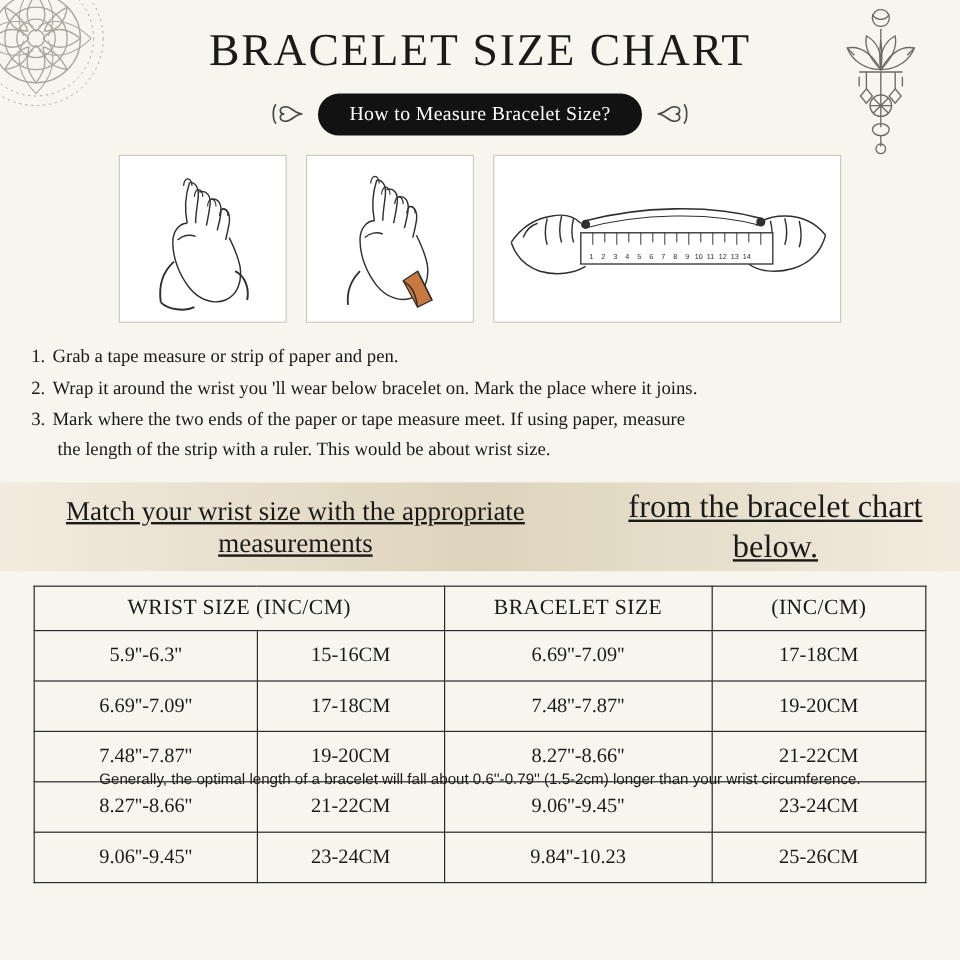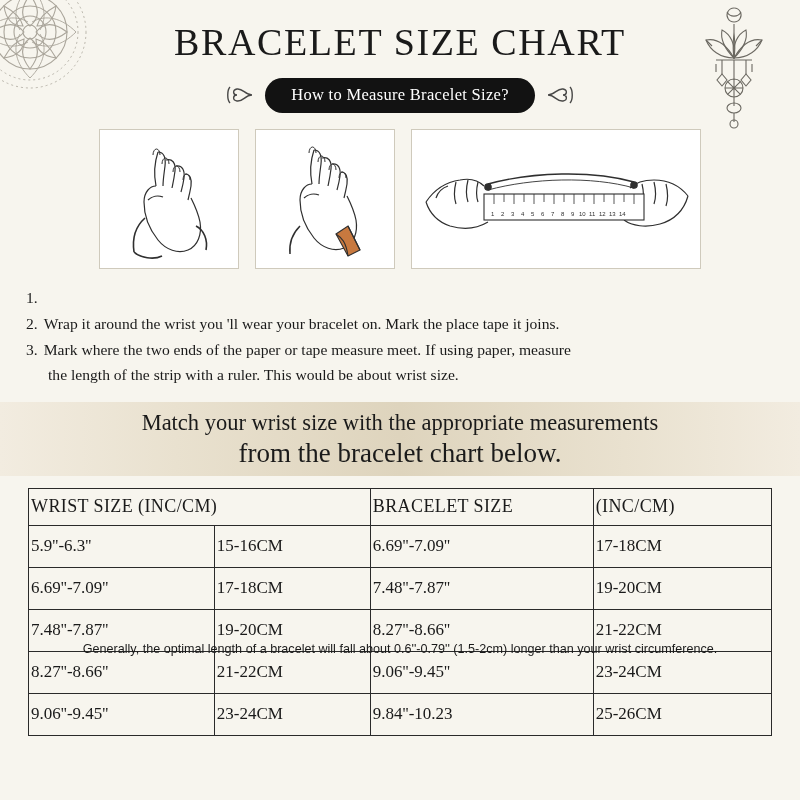--- a/index.html
+++ b/index.html
@@ -110,41 +110,41 @@
   .step .num { flex: 0 0 auto; }
   .step .txt { white-space: normal; }
   .step-cont { padding-left: 22px; white-space: normal; }
 
   
   .banner {
     margin-top: 14px;
     height: 74px;
     background: linear-gradient(90deg, #f2ece0 0%, #e9e1cf 22%, #ded4bd 50%, #e9e1cf 78%, #f2ece0 100%);
     display: flex;
-    flex-direction: column;
     align-items: center;
-    justify-content: center;
+    justify-content: flex-start;
     text-align: center;
+    text-decoration: underline;
   }
   .banner .l1 { font-size: 22.5px; line-height: 1.22; }
   .banner .l2 { font-size: 27px; line-height: 1.22; }
 
   
   .table-wrap {
     margin: 12px 28px 0 28px;
   }
   table.chart {
     width: 100%;
     border-collapse: collapse;
     font-size: 17px;
     font-family: "Liberation Serif", serif;
   }
   table.chart th, table.chart td {
     border: 1px solid #2a2a2a;
-    text-align: left;
+    text-align: center;
     padding: 5px 2px 6px 2px;
     font-weight: normal;
   }
   table.chart thead th {
     font-size: 18px;
     letter-spacing: 0.4px;
     padding: 7px 2px 8px 2px;
   }
   table.chart td { height: 30px; }
   .col-a { width: 25%; }
@@ -343,24 +343,25 @@
           </g>
         </g>
       </svg>
     </div>
 
   </div>
 
   <div class="steps">
     <div class="step">
       <span class="num">1.</span>
+      <span class="txt">Grab a tape measure or strip of paper and pen.</span>
     </div>
     <div class="step">
       <span class="num">2.</span>
-      <span class="txt">Wrap it around the wrist you 'll wear your bracelet on. Mark the place tape it joins.</span>
+      <span class="txt">Wrap it around the wrist you 'll wear below bracelet on. Mark the place where it joins.</span>
     </div>
     <div>
       <div class="step">
         <span class="num">3.</span>
         <span class="txt">Mark where the two ends of the paper or tape measure meet. If using paper, measure</span>
       </div>
       <div class="step-cont">the length of the strip with a ruler. This would be about wrist size.</div>
     </div>
   </div>
 

